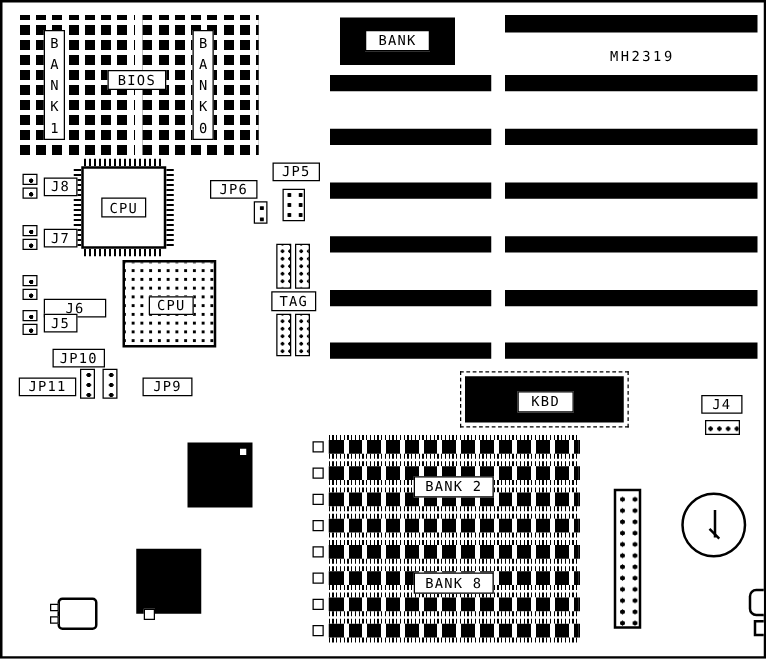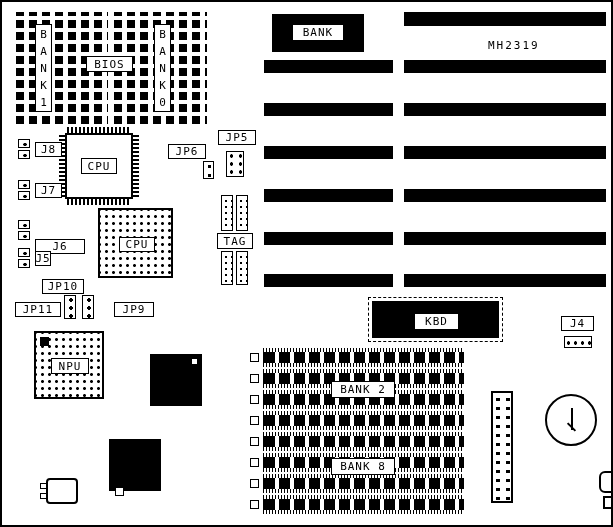--- a/index.html
+++ b/index.html
@@ -156,44 +156,40 @@
   <div class="abs jdots" style="left:16px; top:178px; width:12px; height:9px; background-size:12px 9px;"></div>
   <div class="abs jdots" style="left:16px; top:189px; width:12px; height:9px; background-size:12px 9px;"></div>
   <div class="lbl" style="left:33px; top:181px; width:27px; height:15px;">J7</div>
 
   <div class="abs jdots" style="left:16px; top:218px; width:12px; height:9px; background-size:12px 9px;"></div>
   <div class="abs jdots" style="left:16px; top:229px; width:12px; height:9px; background-size:12px 9px;"></div>
   <div class="lbl" style="left:33px; top:221px; width:50px; height:15px;margin-top:16px;">J6</div>
 
   <div class="abs jdots" style="left:16px; top:246px; width:12px; height:9px; background-size:12px 9px;"></div>
   <div class="abs jdots" style="left:16px; top:257px; width:12px; height:9px; background-size:12px 9px;"></div>
-  <div class="lbl" style="left:33px; top:249px; width:16px; height:15px;">J5</div>
+  <div class="lbl" style="left:33px; top:249px; width:27px; height:15px;">J5</div>
 
   <div class="lbl" style="left:40px; top:277px; width:42px; height:15px;">JP10</div>
   <div class="lbl" style="left:13px; top:300px; width:46px; height:15px;">JP11</div>
   <div class="lbl" style="left:112px; top:300px; width:40px; height:15px;">JP9</div>
   <div class="abs jdots" style="left:62px; top:293px; width:12px; height:24px; background-size:12px 8px;"></div>
   <div class="abs jdots" style="left:80px; top:293px; width:12px; height:24px; background-size:12px 8px;"></div>
 
   <div class="lbl" style="left:166px; top:142px; width:38px; height:15px;">JP6</div>
   <div class="abs jdots" style="left:201px; top:159px; width:11px; height:18px; background-size:11px 9px;"></div>
 
   <div class="lbl" style="left:216px; top:128px; width:38px; height:15px;">JP5</div>
   <div class="abs jdots" style="left:224px; top:149px; width:18px; height:26px; background-size:9px 8px;"></div>
 
   <div class="dipv" style="left:219px; top:193px; width:12px; height:36px;"></div>
   <div class="dipv" style="left:234px; top:193px; width:12px; height:36px;"></div>
   <div class="lbl" style="left:215px; top:231px; width:36px; height:16px;">TAG</div>
   <div class="dipv" style="left:219px; top:249px; width:12px; height:34px;"></div>
   <div class="dipv" style="left:234px; top:249px; width:12px; height:34px;"></div>
 
-  <div class="pga" style="left:32px; top:329px; width:70px; height:68px;">
-    <div class="abs" style="left:4px; top:4px; width:9px; height:9px; background:#000;"></div>
-    <div class="lbl" style="left:15px; top:25px; width:38px; height:16px;">NPU</div>
-  </div>
 
   <div class="bar" style="left:148px; top:352px; width:52px; height:52px;">
     <div class="abs" style="right:5px; top:5px; width:5px; height:5px; background:#fff;"></div>
   </div>
   <div class="bar" style="left:107px; top:437px; width:52px; height:52px;"></div>
   <div class="abs outline1" style="left:113px; top:485px; width:9px; height:9px; z-index:4;"></div>
 
   <div class="bar" style="left:370px; top:299px; width:127px; height:37px; outline:1px dashed #000; outline-offset:3px;"></div>
   <div class="lbl" style="left:412px; top:311px; width:45px; height:17px;">KBD</div>
 

